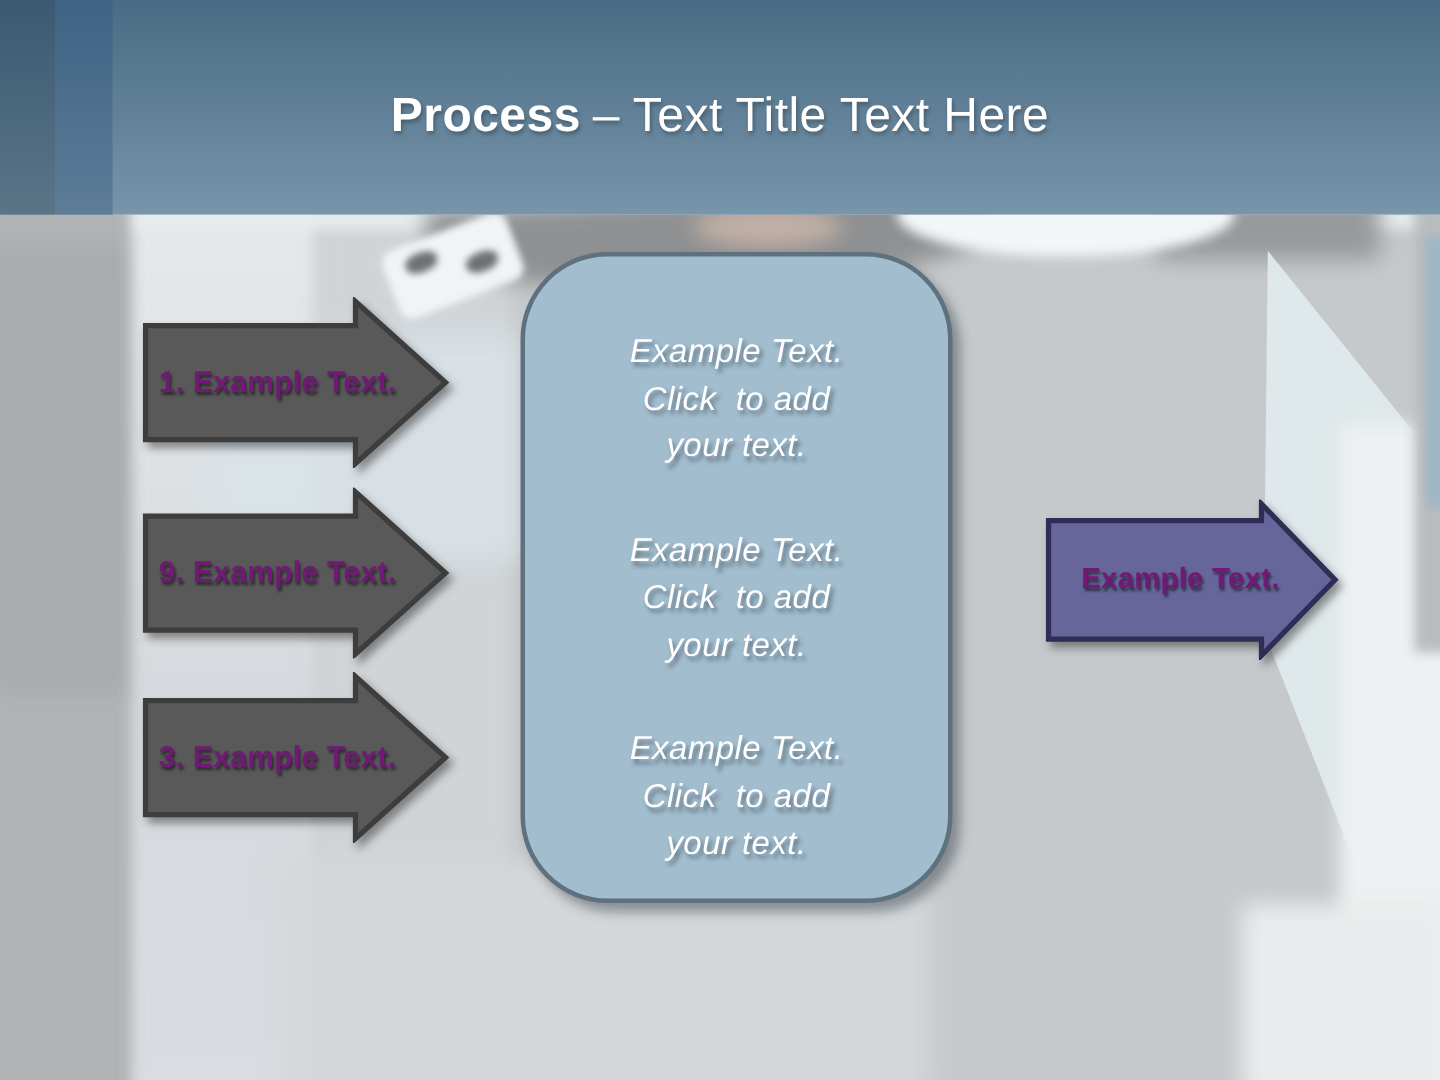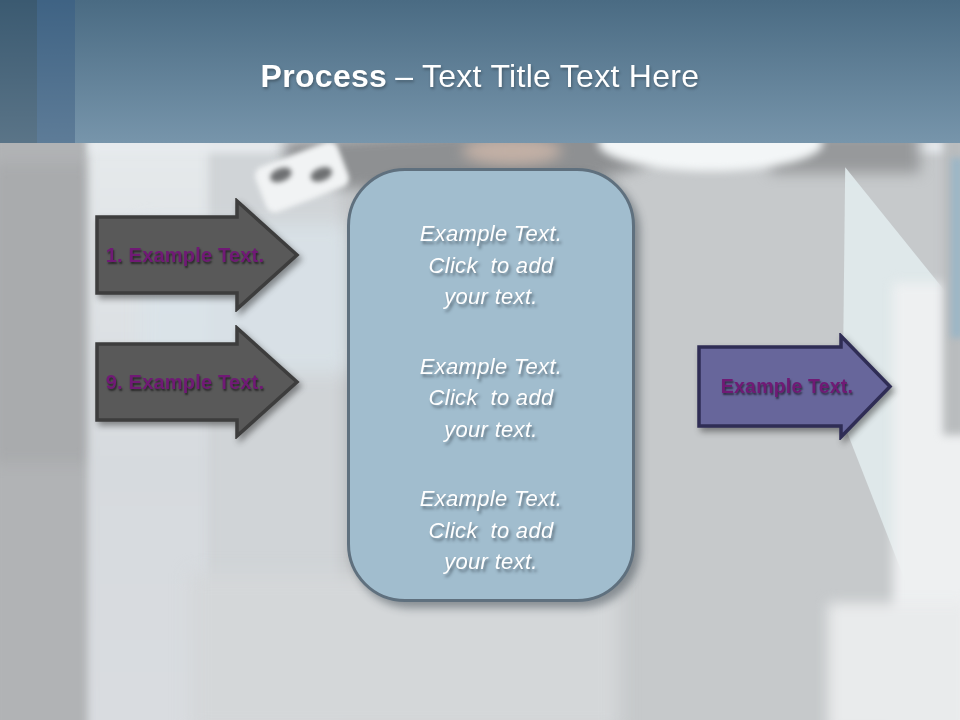--- a/index.html
+++ b/index.html
@@ -121,20 +121,26 @@
       <polygon points="2,19 142,19 142,3 202,57 142,111 142,95 2,95" style="fill:var(--step-arrow-fill,#595959);stroke:var(--step-arrow-border,#3d3d3d);stroke-width:3.5"></polygon>
     </svg>
     <span class="label">1. Example Text.</span>
   </div>
   <div class="arrow step-arrow step-2">
     <svg width="205" height="114" viewBox="0 0 205 114">
       <polygon points="2,19 142,19 142,3 202,57 142,111 142,95 2,95" style="fill:var(--step-arrow-fill,#595959);stroke:var(--step-arrow-border,#3d3d3d);stroke-width:3.5"></polygon>
     </svg>
     <span class="label">9. Example Text.</span>
   </div>
+  <div class="arrow step-arrow step-3">
+    <svg width="205" height="114" viewBox="0 0 205 114">
+      <polygon points="2,19 142,19 142,3 202,57 142,111 142,95 2,95" style="fill:var(--step-arrow-fill,#595959);stroke:var(--step-arrow-border,#3d3d3d);stroke-width:3.5"></polygon>
+    </svg>
+    <span class="label">3. Example Text.</span>
+  </div>
 
   <div class="panel">
     <div class="para">
       <div class="pline">Example Text.</div>
       <div class="pline">Click  to add</div>
       <div class="pline">your text.</div>
     </div>
     <div class="para">
       <div class="pline">Example Text.</div>
       <div class="pline">Click  to add</div>

